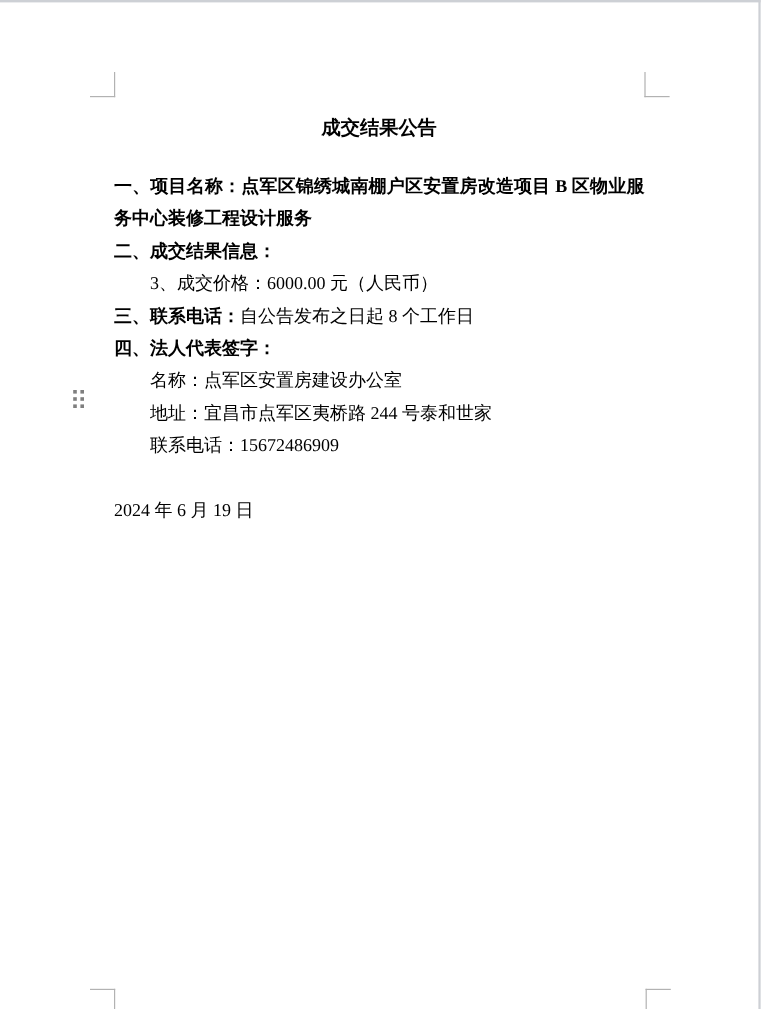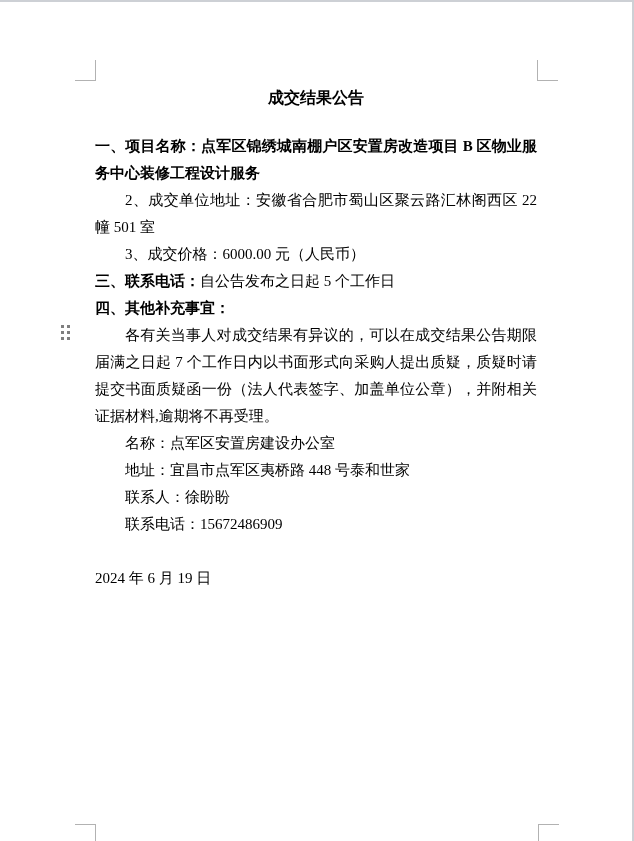--- a/index.html
+++ b/index.html
@@ -42,21 +42,21 @@
   }
   .drag-handle .dot {
     width: 3px;
     height: 3px;
     background: #7f7f7f;
   }
   
   .content {
     position: absolute;
     left: 95px;
-    top: 78px;
+    top: 88px;
     width: 442px;
     font-size: 15px;
     line-height: 27px;
   }
   .doc-title {
     margin: 6px 0 23px 0;
     font-size: 16px;
     line-height: 24px;
     font-weight: bold;
     text-align: center;
@@ -95,34 +95,34 @@
   </div>
 
   <div class="content">
 
     <h1 class="doc-title">成交结果公告</h1>
 
     <p>
       <span class="b">一、项目名称：</span><span class="b">点军区锦绣城南棚户区安置房改造项目 B 区物业服务中心装修工程设计服务</span>
     </p>
 
-    <p class="item">2、成交单位地址：安徽省合肥市蜀山区聚云路汇林阁西区 22 幢 501 室</p>
+    <p>
+      <span class="b">二、成交结果信息：</span>
+    </p>
     <p class="item">3、成交价格：6000.00 元（人民币）</p>
 
     <p>
-      <span class="b">三、联系电话：</span><span>自公告发布之日起 5 个工作日</span>
+      <span class="b">三、联系电话：</span><span>自公告发布之日起 8 个工作日</span>
     </p>
 
     <p>
-      <span class="b">四、其他补充事宜：</span>
+      <span class="b">四、法人代表签字：</span>
     </p>
-    <p class="para">各有关当事人对成交结果有异议的，可以在成交结果公告期限届满之日起 7 个工作日内以书面形式向采购人提出质疑，质疑时请提交书面质疑函一份（法人代表签字、加盖单位公章），并附相关证据材料,逾期将不再受理。</p>
 
 
     <p class="item">名称：点军区安置房建设办公室</p>
-    <p class="item">地址：宜昌市点军区夷桥路 448 号泰和世家</p>
-    <p class="item">联系人：徐盼盼</p>
+    <p class="item">地址：宜昌市点军区夷桥路 244 号泰和世家</p>
     <p class="item">联系电话：15672486909</p>
 
     <p class="date-line">2024 年 6 月 19 日</p>
 
   </div>
 </div>
 
 </body></html>

